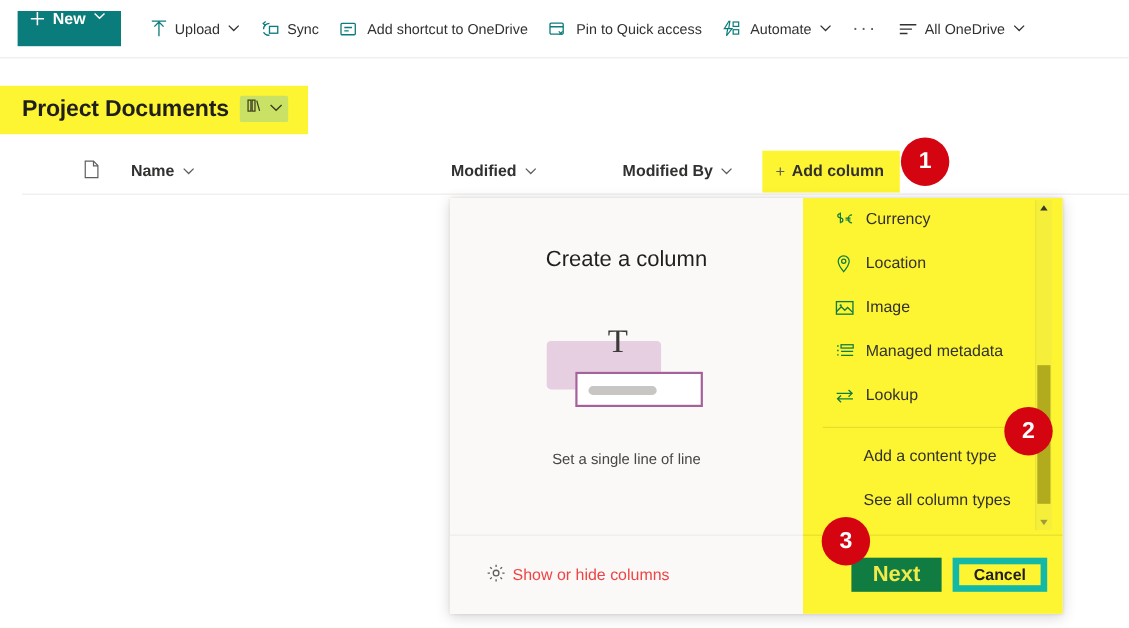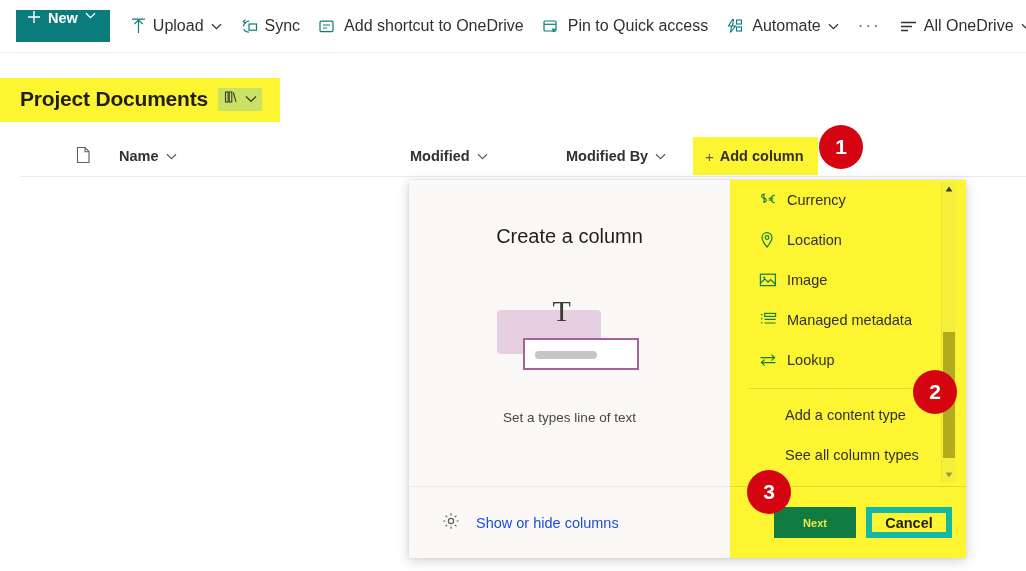--- a/index.html
+++ b/index.html
@@ -42,21 +42,21 @@
     border: none;
     cursor: pointer;
     white-space: nowrap;
   }
   .cmd-item {
     display: flex;
     align-items: center;
     gap: 7px;
     height: 38px;
     padding: 0 9px;
-    font-size: 16px;
+    font-size: 13px;
     color: #323130;
     cursor: pointer;
     white-space: nowrap;
     background: none;
     border: none;
     font-family: inherit;
   }
   .cmd-item .icn { color: #0b7c7c; display:flex; align-items:center; }
   .cmd-gap { width: 6px; }
   .cmd-left-pad { margin-left: 12px; }
@@ -232,23 +232,23 @@
     border-top: 1px solid #edebe9;
     display: flex;
     align-items: center;
     padding-left: 33px;
     box-sizing: border-box;
     background: #faf9f8;
   }
   .showhide {
     display: flex;
     align-items: center;
-    gap: 16px;
+    gap: 6px;
     font-size: 14.5px;
-    color: #1d4ed8;
+    color: #ef4444;
     cursor: pointer;
   }
 
   .callout-right {
     width: 236px;
     height: 100%;
     position: relative;
     background: #fdf531;
   }
   .types-list {
@@ -330,21 +330,21 @@
     gap: 10px;
     padding-left: 44px;
     box-sizing: border-box;
   }
   .btn-primary {
     background: #107c41;
     color: #f2ea4a;
     border: none;
     height: 31px;
     min-width: 82px;
-    font-size: 11px;
+    font-size: 20px;
     font-weight: 600;
     cursor: pointer;
     font-family: inherit;
   }
   .btn-secondary {
     background: transparent;
     color: #201f1e;
     border: 6px solid #14b8a6;
     height: 31px;
     min-width: 86px;
@@ -540,21 +540,21 @@
     <div class="panel-title">Create a column</div>
 
     <div class="illus">
       <div class="illus-block"></div>
       <div class="illus-T">T</div>
       <div class="illus-input">
         <div class="illus-bar"></div>
       </div>
     </div>
 
-    <div class="illus-caption">Set a types line of text</div>
+    <div class="illus-caption">Set a single line of line</div>
 
     <div class="left-footer">
       <span class="showhide">
         <span>
           <svg width="18" height="18" viewBox="0 0 18 18">
             <circle cx="9" cy="9" r="2.6" stroke="#605e5c" stroke-width="1.2" fill="none"></circle>
             <path d="M9 1.3v2.1M9 14.6v2.1M1.3 9h2.1M14.6 9h2.1M3.6 3.6l1.5 1.5M12.9 12.9l1.5 1.5M14.4 3.6l-1.5 1.5M5.1 12.9l-1.5 1.5" stroke="#605e5c" stroke-width="1.2" fill="none"></path>
           </svg>
         </span>
         <span>Show or hide columns</span>

